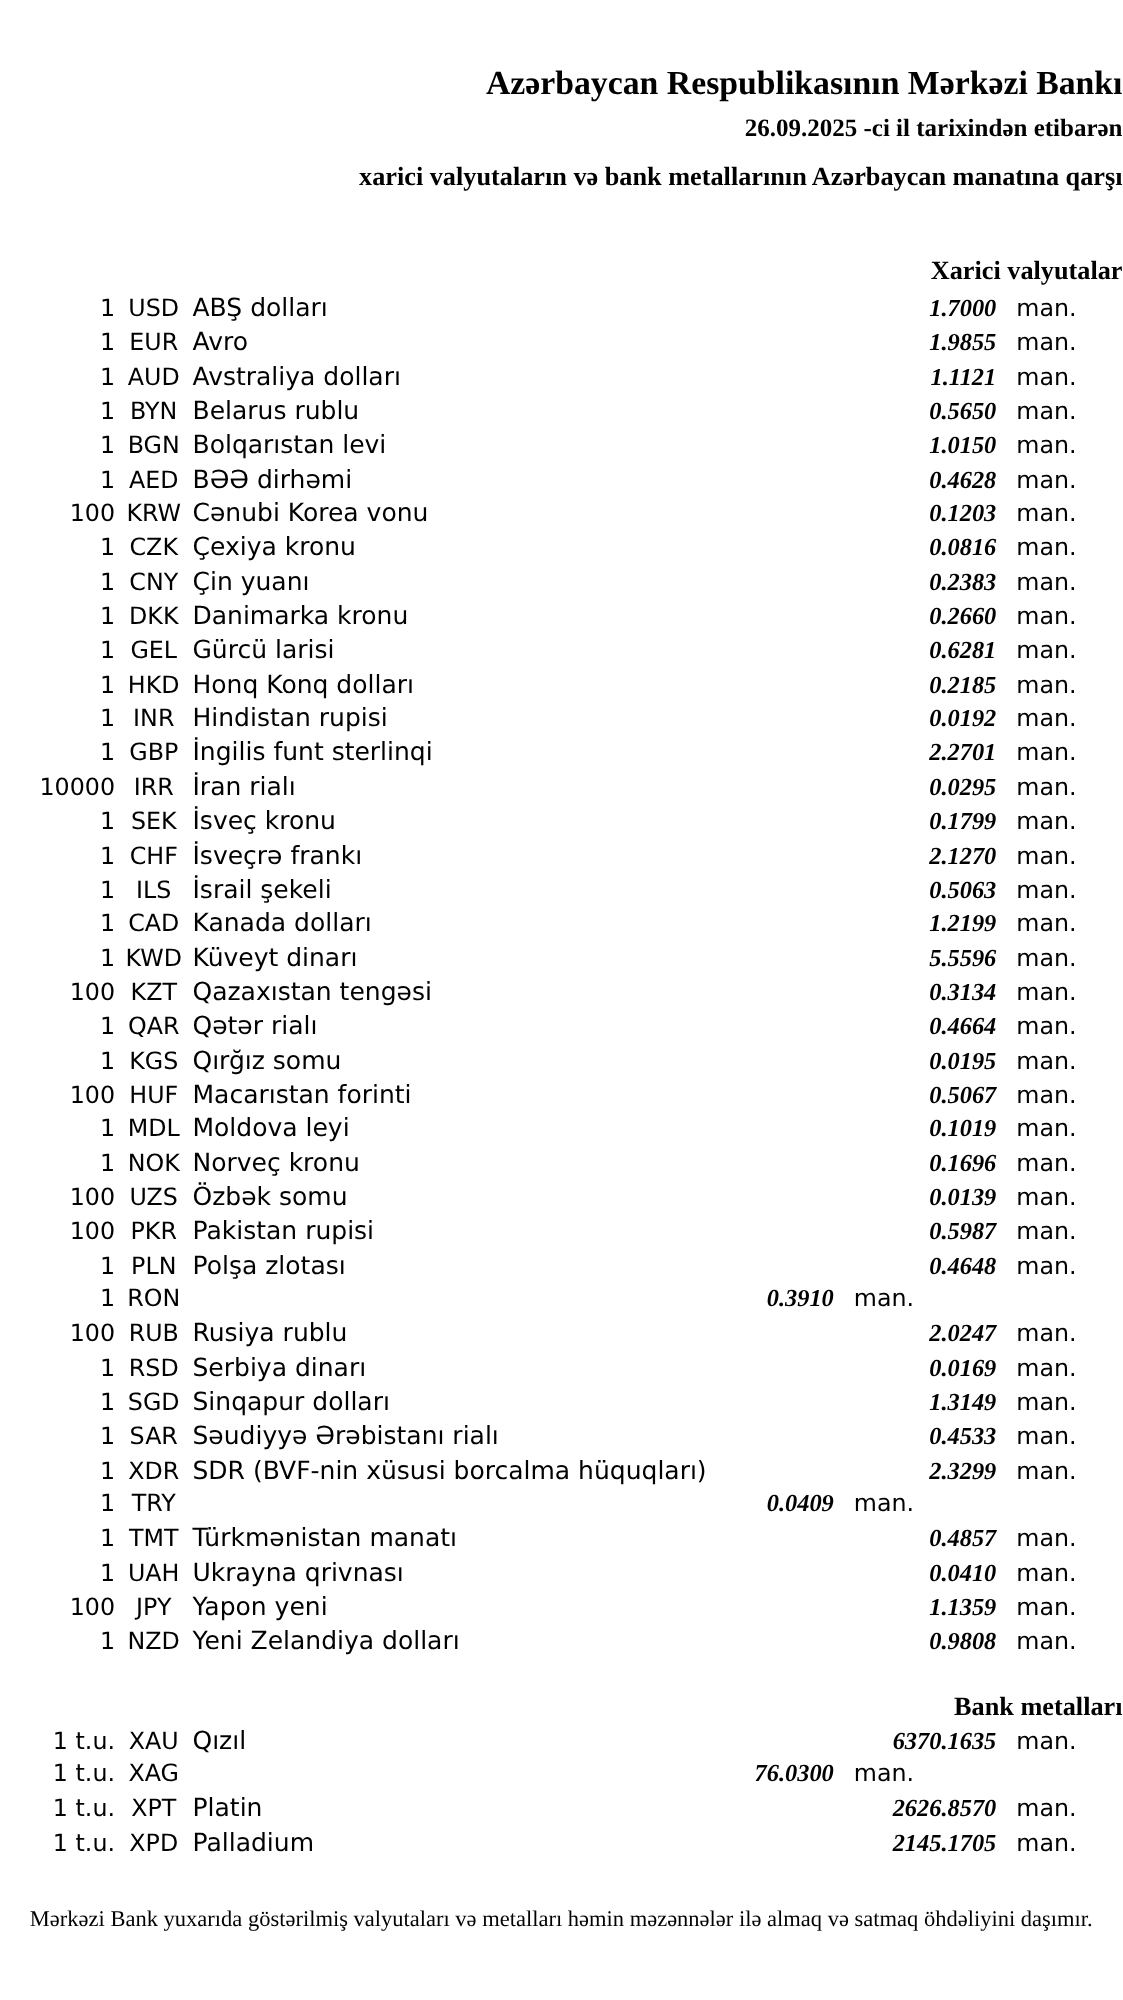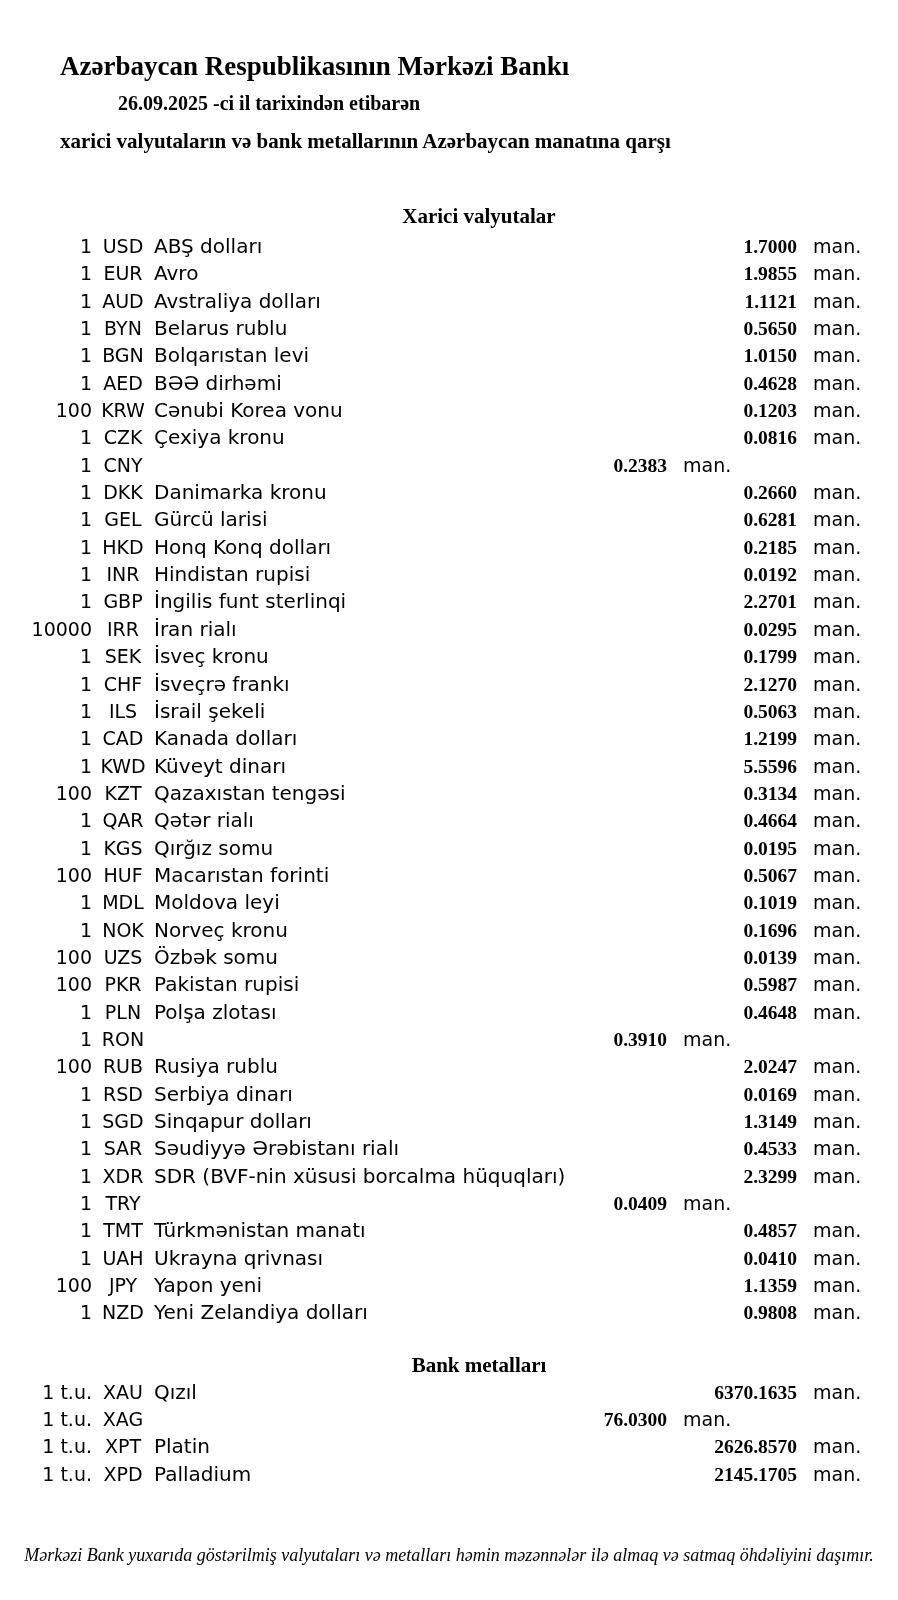--- a/index.html
+++ b/index.html
@@ -15,21 +15,21 @@
     overflow: hidden;
   }
   .page {
     padding-top: 50px;
     box-sizing: border-box;
   }
   
   .hdr {
     font-family: "Liberation Serif", serif;
     font-weight: bold;
-    text-align: left;
+    text-align: right;
     padding-left: 60px; 
   }
   .hdr-title {
     font-size: 27px;
     line-height: 32px;
   }
   .hdr-date {
     font-size: 20px;
     line-height: 24px;
     margin-top: 9px;
@@ -39,21 +39,21 @@
     font-size: 21px;
     line-height: 25px;
     margin-top: 14px;
   }
   
   .section-title {
     font-family: "Liberation Serif", serif;
     font-weight: bold;
     font-size: 21px;
     line-height: 25px;
-    text-align: center;
+    text-align: right;
     padding-left: 60px;
   }
   .section-title.currencies { margin-top: 50px; margin-bottom: 4px; }
   .section-title.metals     { margin-top: 26px; margin-bottom: 1px; }
   
   .rows { width: 898px; }
   .row {
     display: grid;
     grid-template-columns: 92px 62px 1fr 130px 85px;
     align-items: baseline;
@@ -70,32 +70,32 @@
   }
   .name {
     text-align: left;
     font-size: 20px;
   }
   .rate {
     text-align: right;
     padding-right: 16px;
     font-family: "Liberation Serif", serif;
     font-weight: bold;
+    font-style: italic;
     font-size: 19.5px;
   }
   .unit {
     text-align: left;
     font-size: 19px;
   }
   
   .footer-note {
-    margin-top: 56px;
+    margin-top: 36px;
     text-align: center;
     font-family: "Liberation Serif", serif;
-    font-style: italic;
     font-size: 18px;
     line-height: 22px;
   }
 </style>
 </head>
 <body>
 
 <div class="page">
 
   <div class="hdr">
@@ -167,20 +167,21 @@
     <span class="cell qty">1</span>
     <span class="cell code">CZK</span>
     <span class="cell name">Çexiya kronu</span>
     <span class="cell rate">0.0816</span>
     <span class="cell unit">man.</span>
   </div>
 
   <div class="row">
     <span class="cell qty">1</span>
     <span class="cell code">CNY</span>
+    <span class="cell name">Çin yuanı</span>
     <span class="cell rate">0.2383</span>
     <span class="cell unit">man.</span>
   </div>
 
   <div class="row">
     <span class="cell qty">1</span>
     <span class="cell code">DKK</span>
     <span class="cell name">Danimarka kronu</span>
     <span class="cell rate">0.2660</span>
     <span class="cell unit">man.</span>

